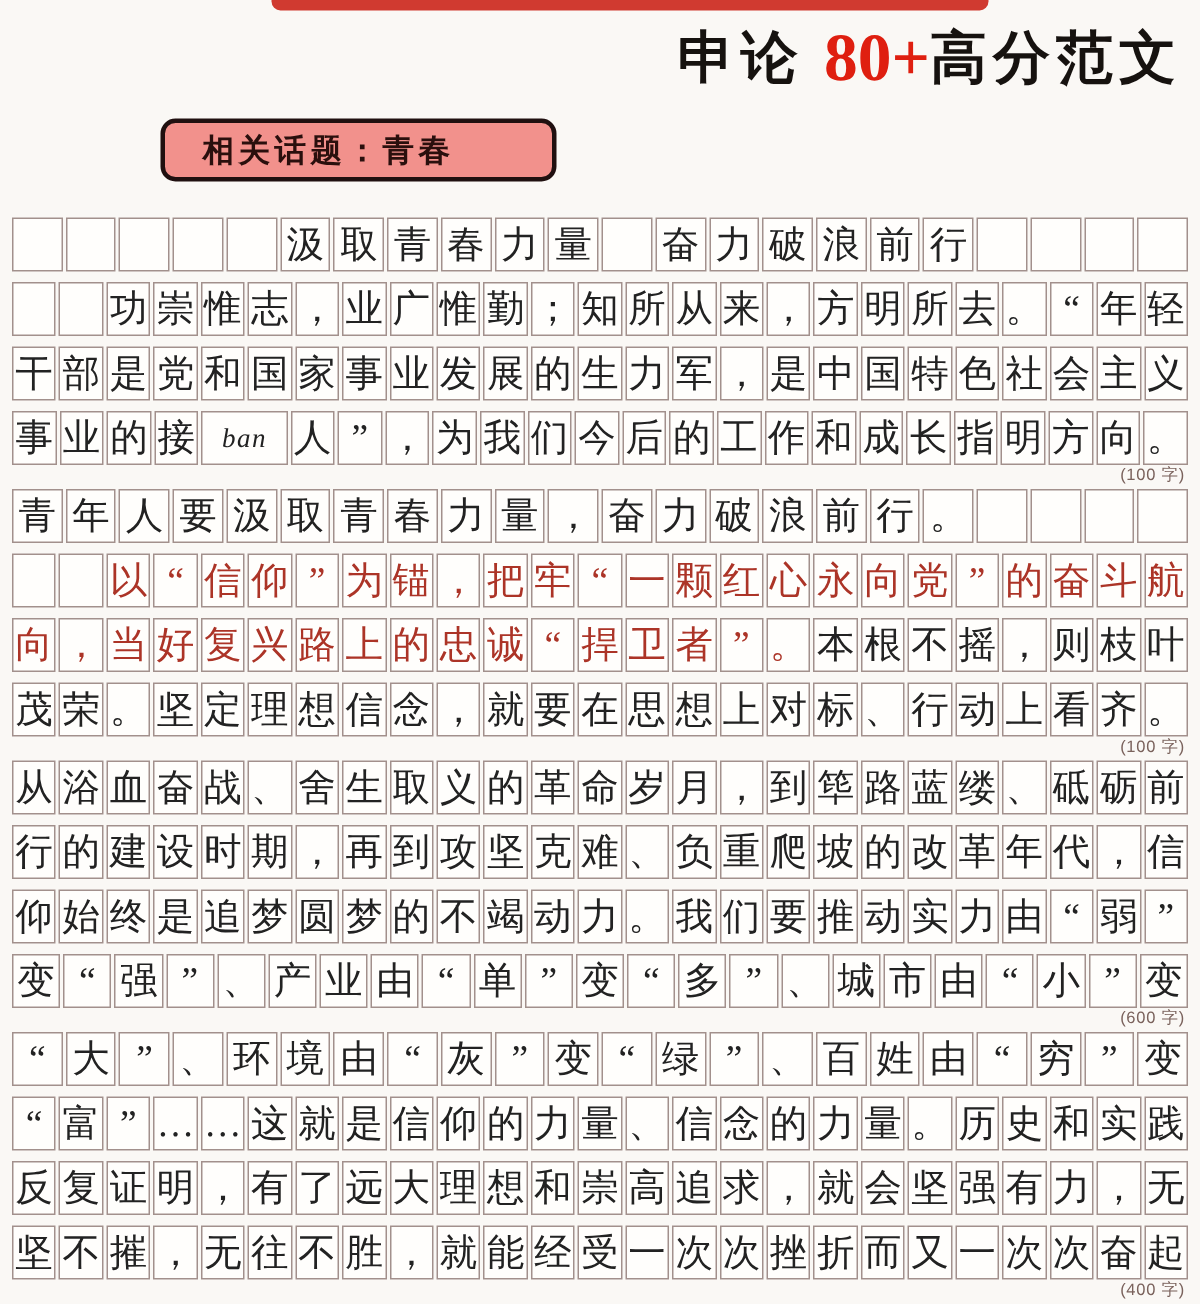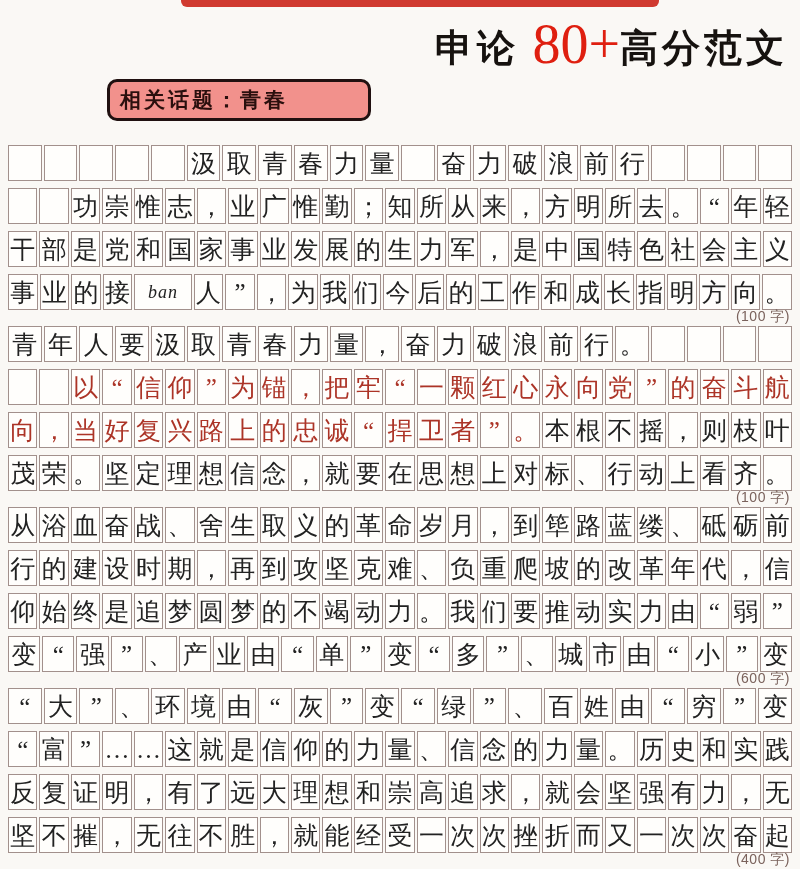--- a/index.html
+++ b/index.html
@@ -19,32 +19,32 @@
   }
   .title {
     position: absolute; top: 12px; right: 12px;
     font-family: "Liberation Serif", serif;
     font-size: 38px; font-weight: 900;
     color: #16120f; letter-spacing: 4px;
     white-space: nowrap;
   }
   .title .hl {
     color: var(--accent-red, #df1f10);
-    font-size: 56px; font-weight: 400;
+    font-size: 45px; font-weight: 700;
     letter-spacing: 0px;
     vertical-align: -2px;
   }
   .topic {
     position: absolute; top: 79px; left: 107px;
     width: 264px; height: 42px;
     background: var(--topic-bg, #f2918c);
     border: 3px solid #201010;
     border-radius: 10px;
     display: flex; align-items: center;
-    padding-left: 10px;
+    padding-left: 25px;
     font-family: "Liberation Serif", serif;
     font-size: 21px; font-weight: bold;
     color: #2a0f0d; letter-spacing: 3px;
   }
   .grid {
     position: absolute; top: 145px; left: 8px;
     width: 784px;
   }
   .row {
     position: relative;
@@ -67,21 +67,21 @@
   }
   .cell.red { color: var(--ink-red, #ac3427); }
   .cell.latin {
     flex: 2 1 0;
     font-size: 18px;
     font-style: italic;
     letter-spacing: 1px;
   }
   .marker {
     position: absolute; right: 2px; bottom: -13px;
-    font-size: 14px; line-height: 1;
+    font-size: 11px; line-height: 1;
     color: #7a625c;
     letter-spacing: 0.5px;
     margin-left: 45px;
   }
 </style>
 </head>
 <body>
 
 <div class="banner"></div>
 

